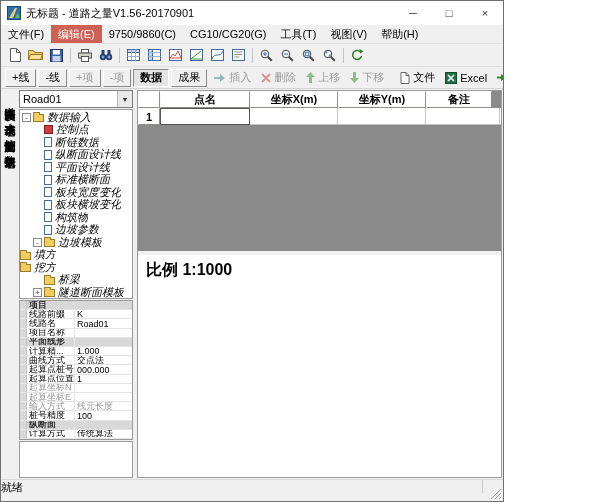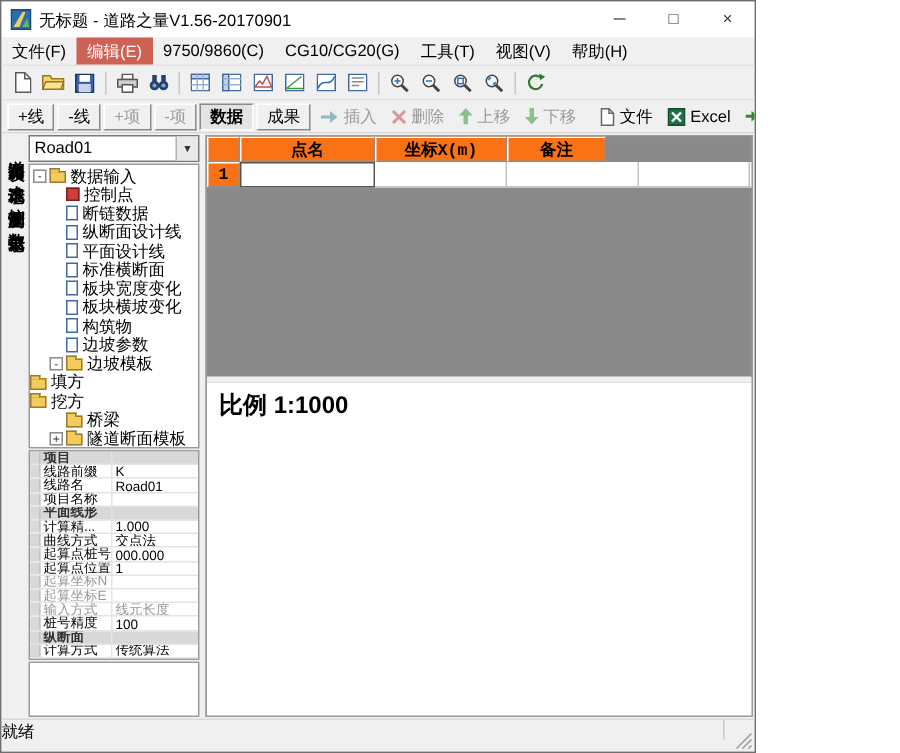--- a/index.html
+++ b/index.html
@@ -57,40 +57,40 @@
   .tree-row.lvl0{padding-left:2px;}
   .tree-row.lvl1{padding-left:24px;}
   .tree-row.lvl1e{padding-left:13px;}
   .tree-row.lvl2{}
   .expander{width:9px;height:9px;flex:0 0 auto;border:1px solid #8a8a8a;background:#fff;font-size:8px;line-height:7px;text-align:center;color:#333;margin-right:2px;}
   .ticon{display:inline-block;flex:0 0 auto;margin-right:3px;}
   .ticon.folder{width:11px;height:8px;background:#f2cd5e;border:1px solid #9c7b2d;position:relative;margin-top:2px;}
   .ticon.folder::before{content:"";position:absolute;top:-3px;left:-1px;width:5px;height:2px;background:#f2cd5e;border:1px solid #9c7b2d;border-bottom:none;}
   .ticon.page{width:8px;height:10px;background:#fff;border:1px solid #44699d;}
   .ticon.red{width:9px;height:9px;background:#d03c3c;border:1px solid #7d1d1d;}
-  .tlabel{overflow:hidden;}
+  .tlabel{overflow:hidden;font-style:italic;}
 
   .props{height:140px;flex:0 0 auto;border:1px solid #9a9a9a;margin:1px;background:#fff;display:flex;flex-direction:column;font-size:9px;overflow:hidden;}
   .prop-row{flex:1;display:flex;align-items:center;border-bottom:1px solid #e4e4e4;overflow:hidden;}
   .prop-gutter{width:7px;align-self:stretch;background:#d9d9d9;border-right:1px solid #c2c2c2;flex:0 0 auto;}
   .prop-label{width:48px;flex:0 0 auto;padding-left:2px;border-right:1px solid #e4e4e4;overflow:hidden;white-space:nowrap;}
   .prop-value{flex:1;padding-left:2px;overflow:hidden;white-space:nowrap;}
   .prop-row.category{background:#d8d8d8;color:#333;font-weight:bold;}
   .prop-row.disabled .prop-label,.prop-row.disabled .prop-value{color:#979797;}
 
   .hint-box{flex:1;border:1px solid #9a9a9a;margin:0 1px 0 1px;background:#fff;}
 
   .v-splitter{width:3px;flex:0 0 auto;background:#f0f0f0;}
 
   
   .right-panel{flex:1;display:flex;flex-direction:column;min-width:0;border:1px solid #9a9a9a;margin:1px 1px 1px 0;background:#8a8a8a;}
   .grid-area{height:160px;flex:0 0 auto;background:#8a8a8a;overflow:hidden;}
   .grid-header,.grid-row{display:flex;height:17px;}
-  .gh-cell,.rh-cell{background:#f97316;border:1px solid;border-color:#fbfaf8 #8f8d88 #8f8d88 #fbfaf8;
-          display:flex;align-items:center;justify-content:center;font-weight:bold;flex:0 0 auto;overflow:hidden;font-family:Liberation Mono, monospace;}
+  .gh-cell,.rh-cell{background:#ffffff;border:1px solid;border-color:#fbfaf8 #8f8d88 #8f8d88 #fbfaf8;
+          display:flex;align-items:center;justify-content:center;font-weight:bold;flex:0 0 auto;overflow:hidden;}
   .w-corner{width:22px;} .w-c1{width:90px;} .w-c2{width:88px;} .w-c3{width:88px;} .w-c4{width:74px;} .w-c5{width:66px;}
   .g-cell{background:#fff;border-right:1px solid #c4c4c4;border-bottom:1px solid #c4c4c4;flex:0 0 auto;}
   .g-cell.focused{border:1px solid #555;}
   .h-splitter{height:4px;flex:0 0 auto;background:#f0f0f0;}
   .canvas{flex:1;background:#fff;padding:5px 8px;overflow:hidden;}
   .scale-label{font-size:16px;font-weight:bold;color:#000;}
 
   
   .statusbar{height:22px;flex:0 0 auto;background:#f0f0f0;border-top:1px solid #dadada;display:flex;align-items:flex-start;padding-left:0;position:relative;}
   .status-sep{width:1px;height:13px;background:#c8c8c8;margin-left:auto;margin-right:20px;}
@@ -473,20 +473,21 @@
 
     <div class="v-splitter"></div>
 
     <div class="right-panel">
 
       <div class="grid-area">
         <div class="grid-header">
           <div class="gh-cell w-corner"></div>
           <div class="gh-cell w-c1">点名</div>
           <div class="gh-cell w-c2">坐标X(m)</div>
+          <div class="gh-cell w-c3">坐标Y(m)</div>
           <div class="gh-cell w-c5">备注</div>
         </div>
         <div class="grid-row">
           <div class="rh-cell w-corner">1</div>
           <div class="g-cell w-c1 focused"></div>
           <div class="g-cell w-c2"></div>
           <div class="g-cell w-c3"></div>
           <div class="g-cell w-c4"></div>
           <div class="g-cell w-c5"></div>
         </div>

